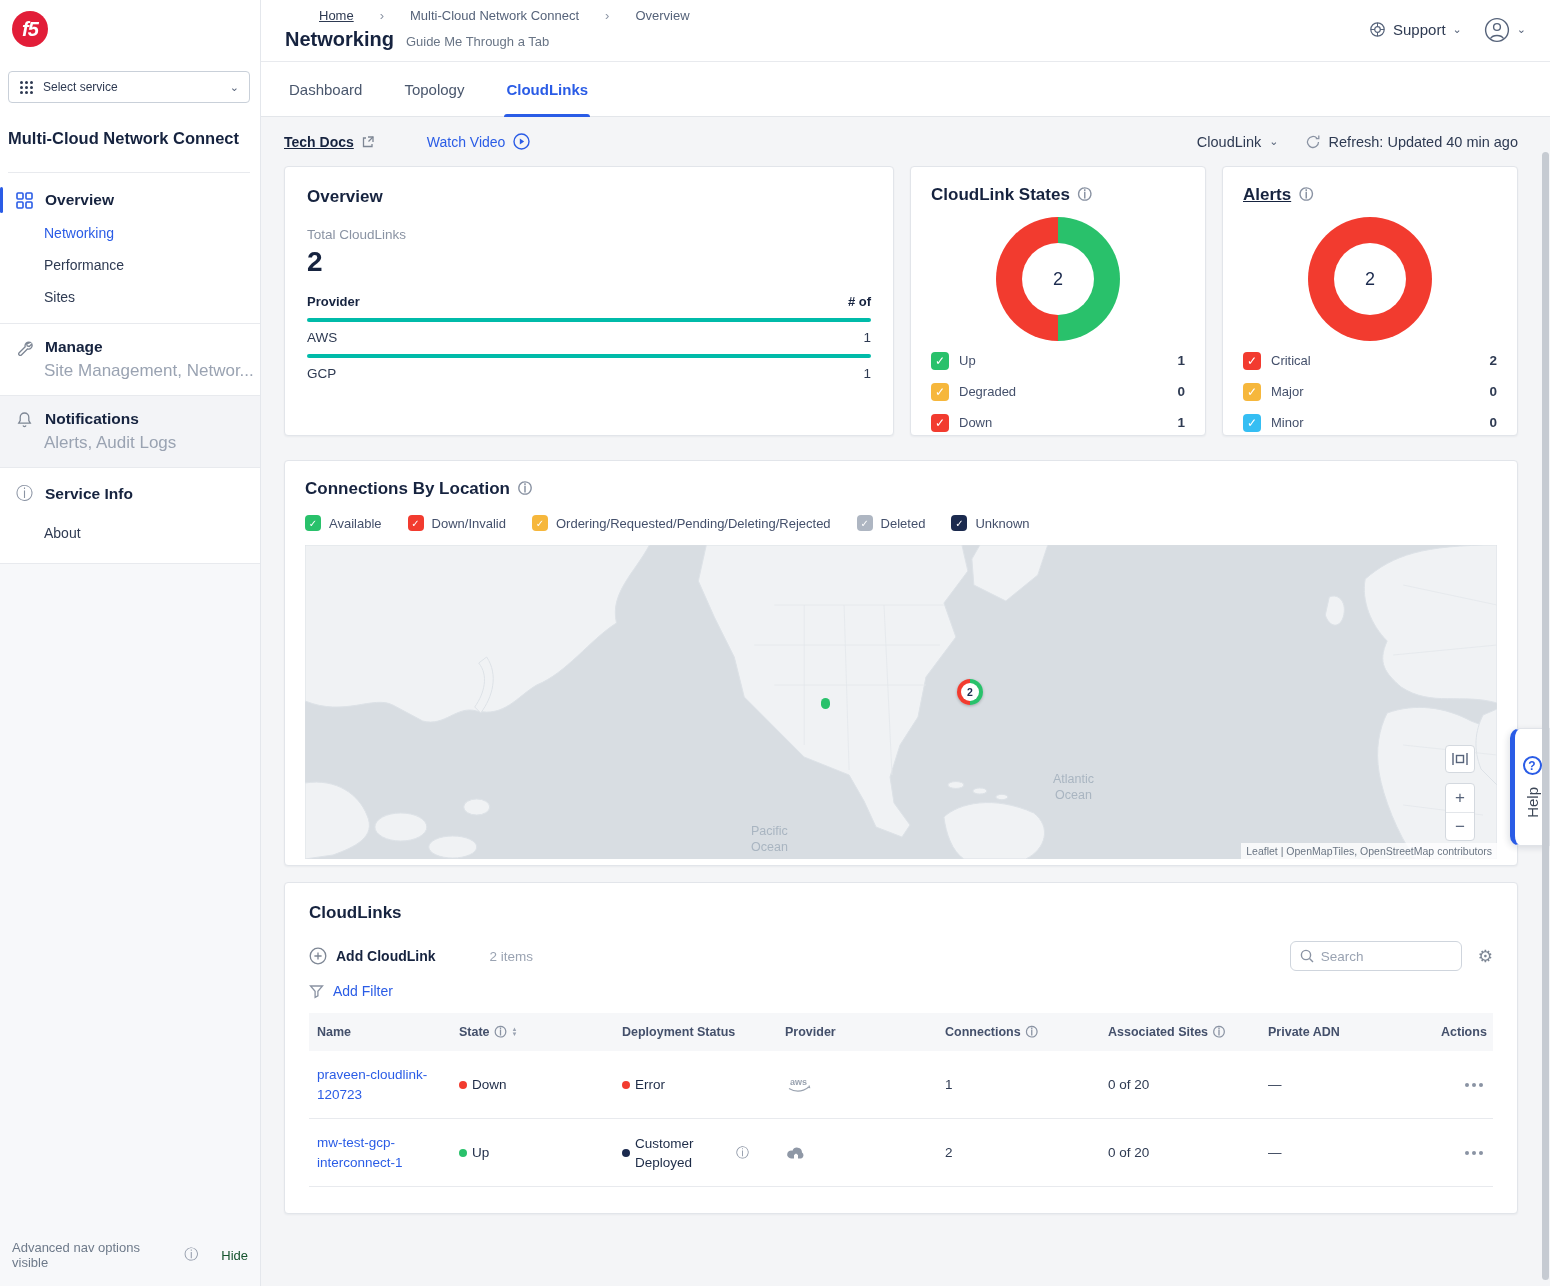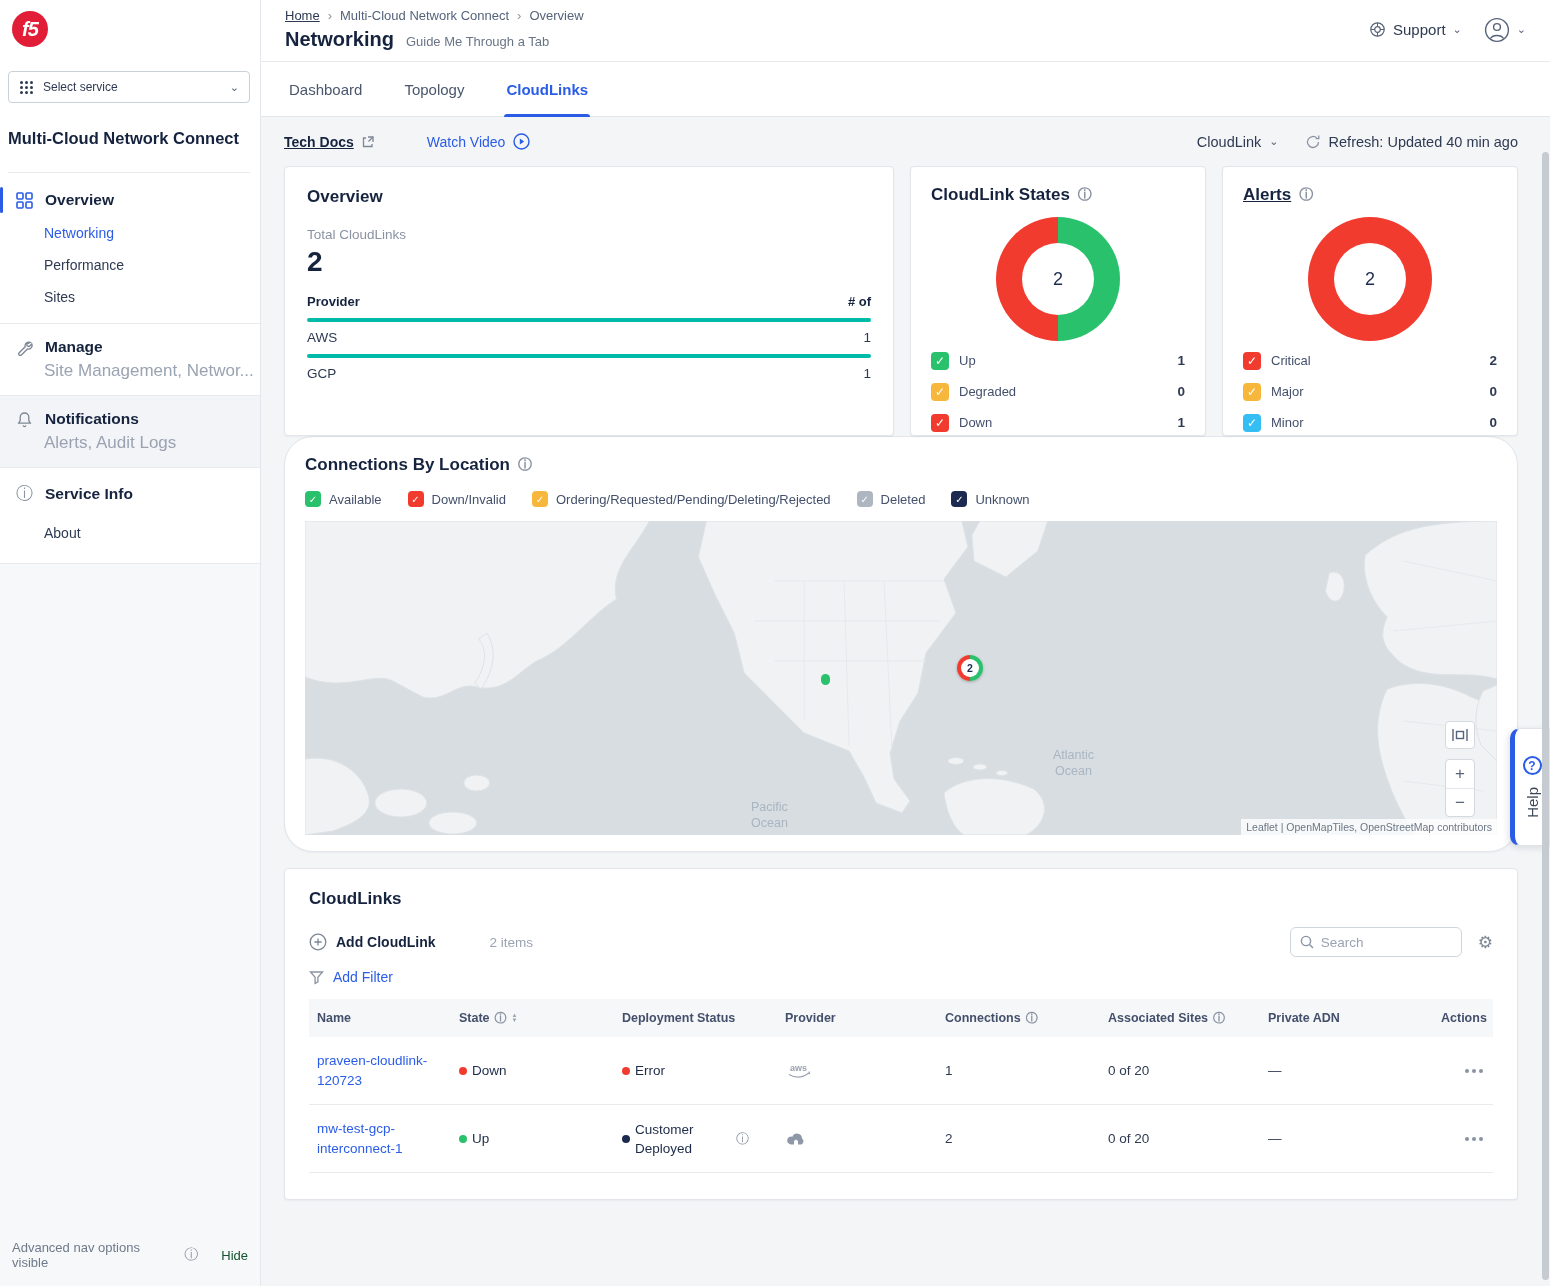--- a/index.html
+++ b/index.html
@@ -22,21 +22,21 @@
   .navgroup .sub { font-size:17px; color:#9aa3b2; padding:3px 0 0 44px; }
   .navgroup.shaded { background:#f3f4f7; }
   .sidebar-bottom { flex:1; background:#f7f8fa; border-top:1px solid #e8eaee; display:flex; flex-direction:column; justify-content:flex-end; }
   .adv-footer { padding:12px 12px 16px; font-size:13px; color:#6e7a8a; display:flex; align-items:center; gap:6px; }
   .adv-footer .hide { color:#14532d; cursor:pointer;padding-left:17px; }
   .iglyph { color:#8a93a3; font-size:14px; font-style:normal; }
 
   
   .main { margin-left:261px; }
   .topbar { background:#fff; padding:8px 24px 10px; border-bottom:1px solid #e8eaee; display:flex; justify-content:space-between; }
-  .crumbs { font-size:13px; color:#56637a; display:flex; align-items:center; gap:8px; }
+  .crumbs { font-size:13px; color:#56637a; display:flex; align-items:center; gap:26px;margin-left:34px; }
   .crumbs .home { color:#2e3a52; text-decoration:underline; cursor:pointer; }
   .crumbs .sep { color:#8a93a3; }
   .title-row { display:flex; align-items:baseline; gap:12px; margin-top:5px; }
   .page-title { font-size:20px; font-weight:bold; color:#16233f; }
   .guide { font-size:13px; color:#697586; cursor:pointer; }
   .top-right { display:flex; align-items:center; gap:22px; align-self:center; color:#2e3a52; font-size:15px; }
   .top-right .grp { display:flex; align-items:center; gap:7px; cursor:pointer; }
   .chev { color:#56637a; font-size:11px; }
 
   .tabbar { background:#fff; border-bottom:1px solid #e3e6ea; padding:0 26px; display:flex; gap:38px; height:55px; align-items:stretch; }
@@ -66,21 +66,21 @@
 
   .donut-card { width:296px; height:270px; padding:18px 20px; }
   .donut { width:124px; height:124px; border-radius:50%; margin:12px auto 4px; display:flex; align-items:center; justify-content:center; }
   .donut-hole { width:72px; height:72px; background:#fff; border-radius:50%; display:flex; align-items:center; justify-content:center; font-size:18px; color:#1b2a4e; }
   .legend-row { display:flex; align-items:center; gap:10px; height:31px; }
   .cbx { width:18px; height:18px; border-radius:4px; color:#fff; font-size:12px; display:flex; align-items:center; justify-content:center; flex:none; }
   .legend-row .lbl { flex:1; font-size:13px; color:#44506b; }
   .legend-row .cnt { font-size:13.5px; font-weight:bold; color:#2e3a52; }
   .alerts-title { text-decoration:underline; cursor:pointer; }
 
-  .map-card { margin-top:0; padding:18px 20px 16px;border-radius:29px; }
+  .map-card { margin-top:24px; padding:18px 20px 6px; }
   .map-legend { display:flex; align-items:center; gap:26px; margin:16px 0 14px; }
   .map-legend .item { display:flex; align-items:center; gap:8px; }
   .map-legend .cbx { width:16px; height:16px; font-size:10px; }
   .map-legend .lbl { font-size:13px; color:#44506b; }
   .map { position:relative; height:314px; background:#d8dde2; overflow:hidden; cursor:grab; }
   .ocean-lbl { position:absolute; font-size:12.5px; color:#a9b5c1; text-align:center; line-height:16px; }
   .cluster { position:absolute; width:26px; height:26px; border-radius:50%; background:conic-gradient(#29C16B 0deg 180deg, #F23B2F 180deg 360deg); display:flex; align-items:center; justify-content:center; box-shadow:0 1px 3px rgba(0,0,0,.25); }
   .cluster .in { width:18px; height:18px; border-radius:50%; background:#fff; display:flex; align-items:center; justify-content:center; font-size:10.5px; font-weight:bold; color:#1b2a4e; }
   .pin { position:absolute; width:9px; height:11px; border-radius:5px; background:#29C16B; }
   .map-ctl { position:absolute; right:22px; width:30px; background:#fff; border:1px solid #d4d9df; border-radius:4px; color:#56637a; display:flex; flex-direction:column; align-items:center; cursor:pointer; }

